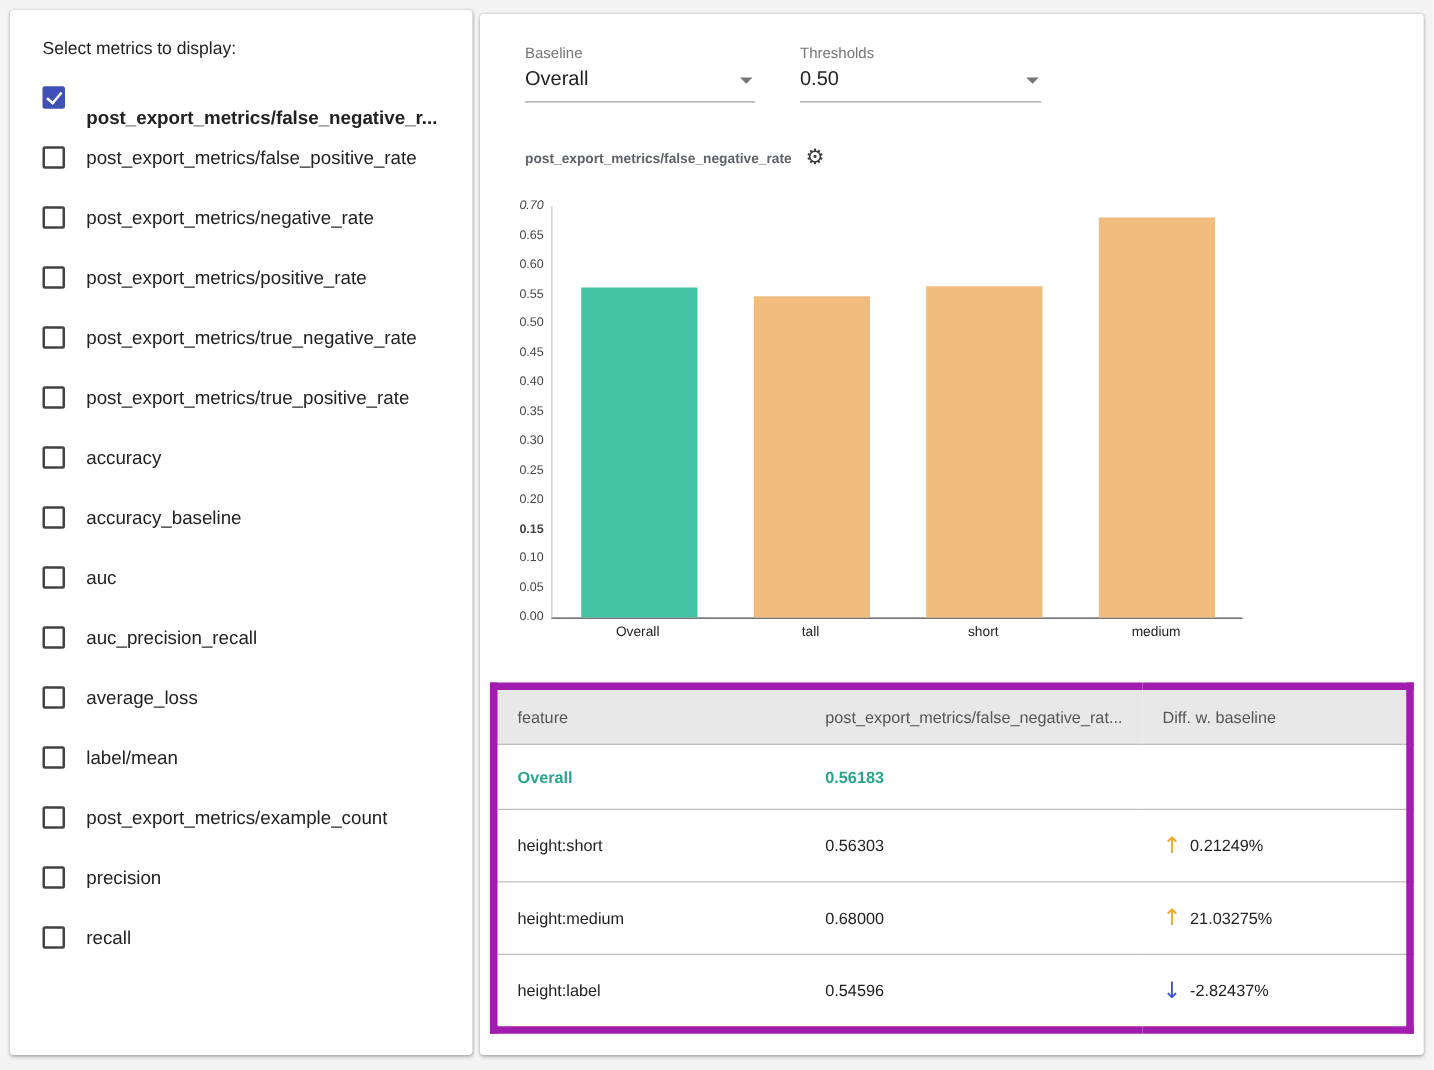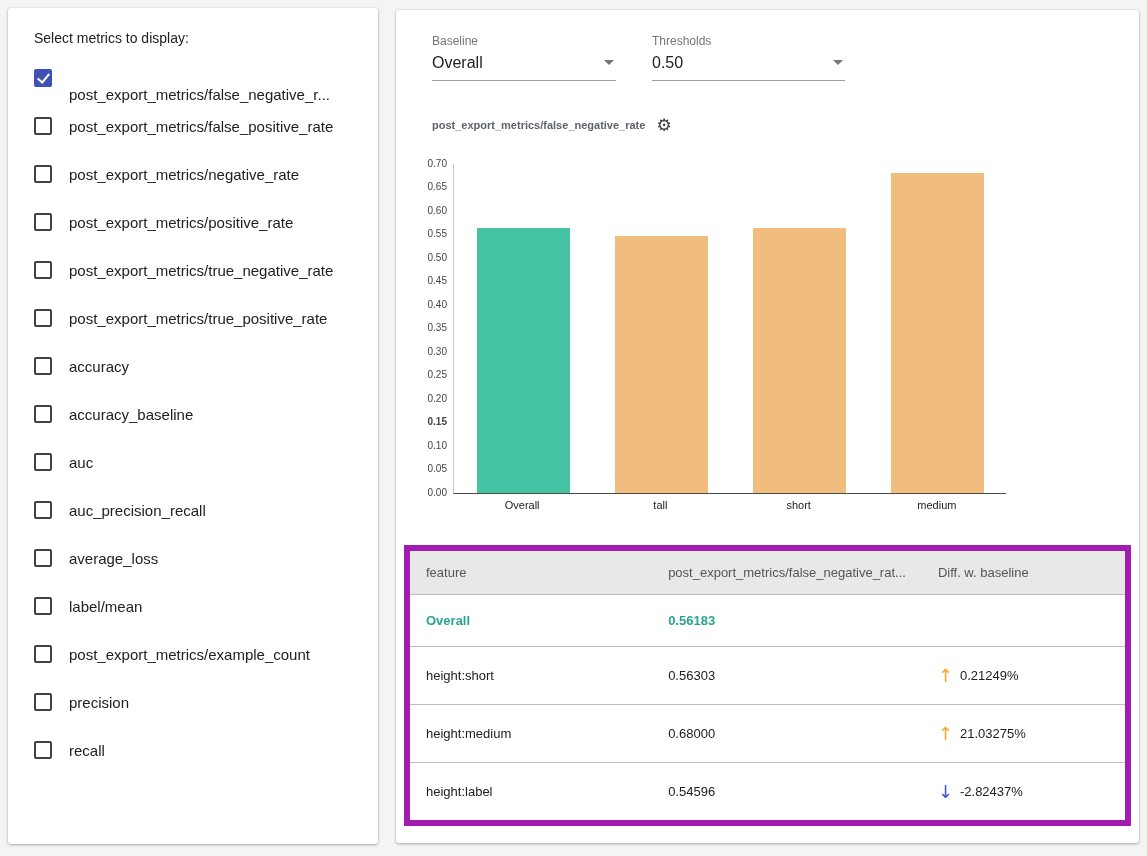--- a/index.html
+++ b/index.html
@@ -3,41 +3,41 @@
 <meta charset="utf-8">
 <style>
   * { margin:0; padding:0; box-sizing:border-box; }
   html,body { width:1147px; height:856px; }
   body {
     background:#f4f4f4;
     font-family:"Liberation Sans", sans-serif;
     color:#212121;
     -webkit-font-smoothing:antialiased;
   }
-  .page { display:flex; gap:18px; padding:8px; align-items:center; }
+  .page { display:flex; gap:6px; padding:8px; align-items:flex-end; }
   .card {
     background:#fff; border-radius:3px; overflow:hidden;
     box-shadow:0 1px 3px rgba(0,0,0,0.28), 0 0 2px rgba(0,0,0,0.12);
   }
 
   
   .sidebar { width:370px; height:836px; padding:22px 26px; }
   .sidebar-title { font-size:14px; color:#212121; margin-bottom:8px; }
   .metric-item { display:flex; align-items:center; gap:17px; height:48px; cursor:pointer; }
   .checkbox {
     width:18px; height:18px; flex:none; position:relative;
     border:2px solid #424242; border-radius:2px; background:#fff;
   }
   .checkbox.checked { background:#3f51b5; border-color:#3f51b5; }
   .checkbox.checked::after {
     content:""; position:absolute; left:4px; top:0px; width:5px; height:10px;
     border:solid #fff; border-width:0 2px 2px 0; transform:rotate(40deg);
   }
   .metric-label { font-size:15px; white-space:nowrap; overflow:hidden; }
-  .metric-item.checked .metric-label { font-weight:normal;margin-top:32px; }
+  .metric-item.checked .metric-label { font-weight:bold;margin-top:32px; }
 
   
   .main { flex:1; height:833px; padding:24px 8px; }
   .controls { display:flex; gap:36px; margin-left:28px; }
   .dropdown { width:184px; cursor:pointer; }
   .dropdown.wide { width:193px; }
   .dd-label { font-size:12px; color:#757575; margin-bottom:6px; }
   .dd-value-row {
     display:flex; align-items:center; justify-content:space-between;
     border-bottom:1px solid #9e9e9e; padding-bottom:8px;
@@ -217,21 +217,21 @@
           <div class="y-tick" style="bottom: 28.5714%;">0.20</div>
           <div class="y-tick" style="bottom: 35.7143%;">0.25</div>
           <div class="y-tick" style="bottom: 42.8571%;">0.30</div>
           <div class="y-tick" style="bottom: 50%;">0.35</div>
           <div class="y-tick" style="bottom: 57.1429%;">0.40</div>
           <div class="y-tick" style="bottom: 64.2857%;">0.45</div>
           <div class="y-tick" style="bottom: 71.4286%;">0.50</div>
           <div class="y-tick" style="bottom: 78.5714%;">0.55</div>
           <div class="y-tick" style="bottom: 85.7143%;">0.60</div>
           <div class="y-tick" style="bottom: 92.8571%;">0.65</div>
-          <div class="y-tick" style="bottom: 100%;">0.70</div>
+          <div class="y-tick" style="bottom: 100%; font-style: italic;">0.70</div>
         </div>
       <div class="x-labels" id="x-labels">
           <div class="x-label">Overall</div>
           <div class="x-label">tall</div>
           <div class="x-label">short</div>
           <div class="x-label">medium</div>
         </div>
     </div>
 
     <table class="metrics-table">

